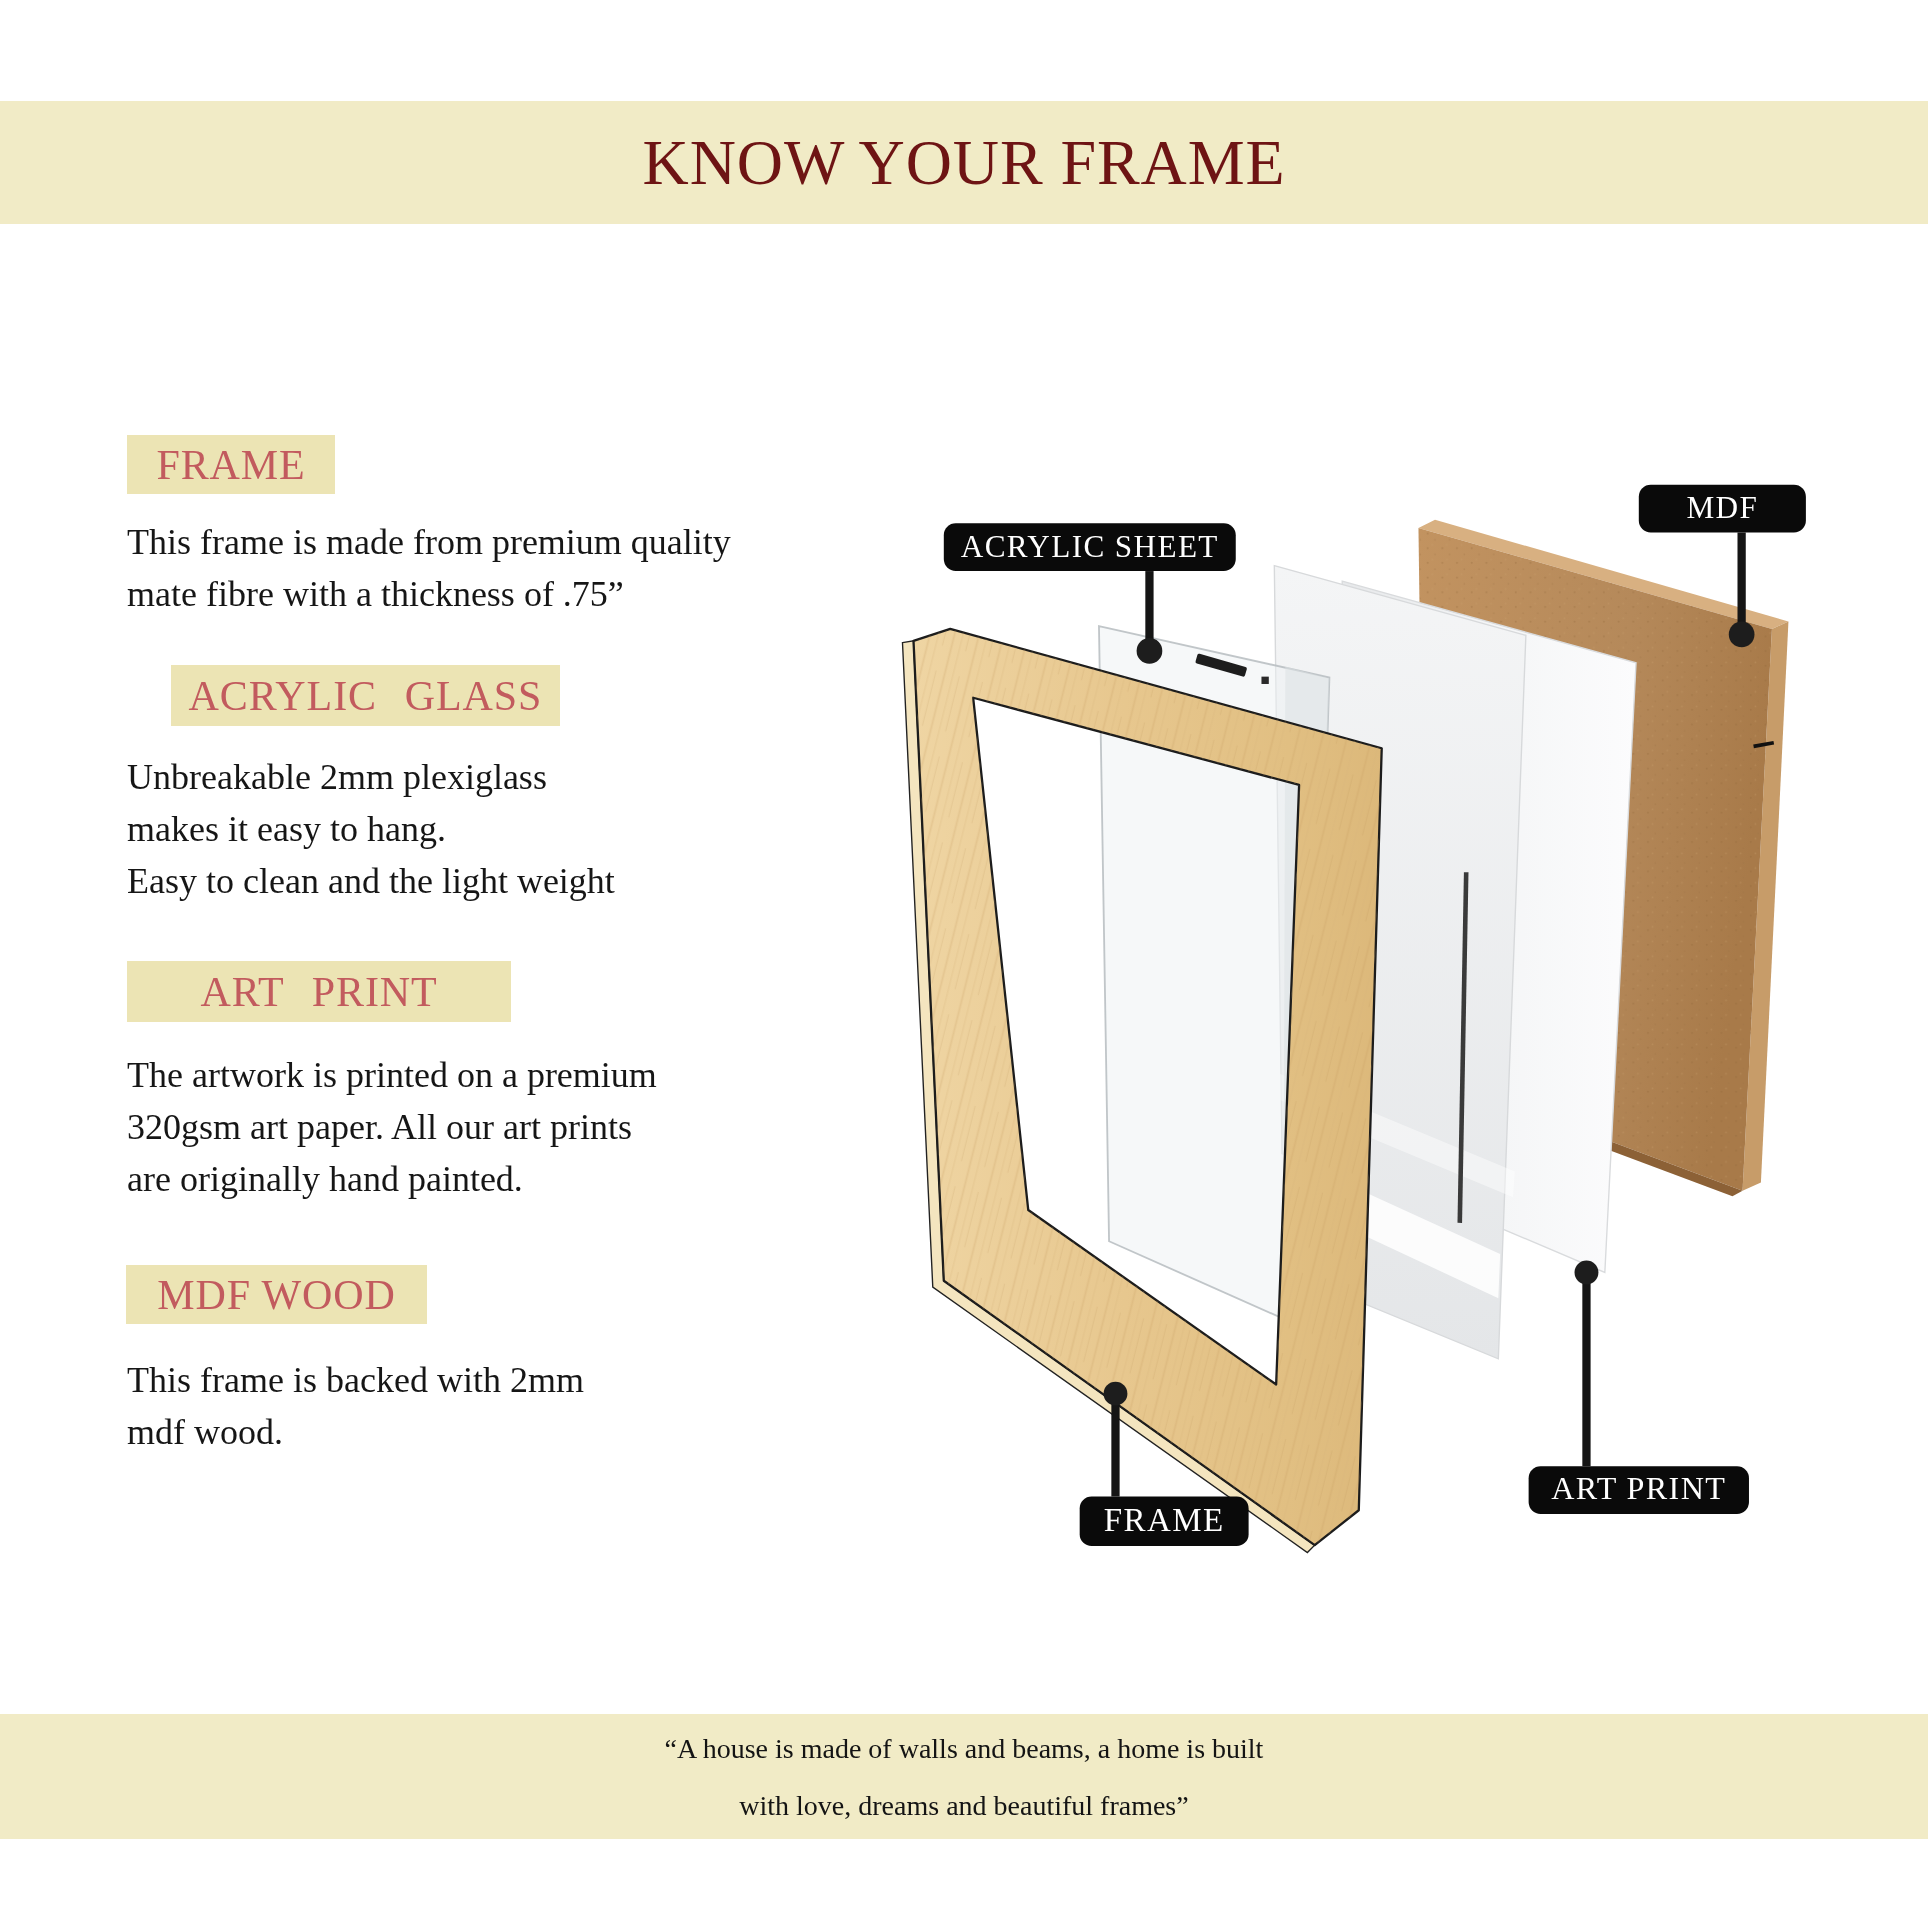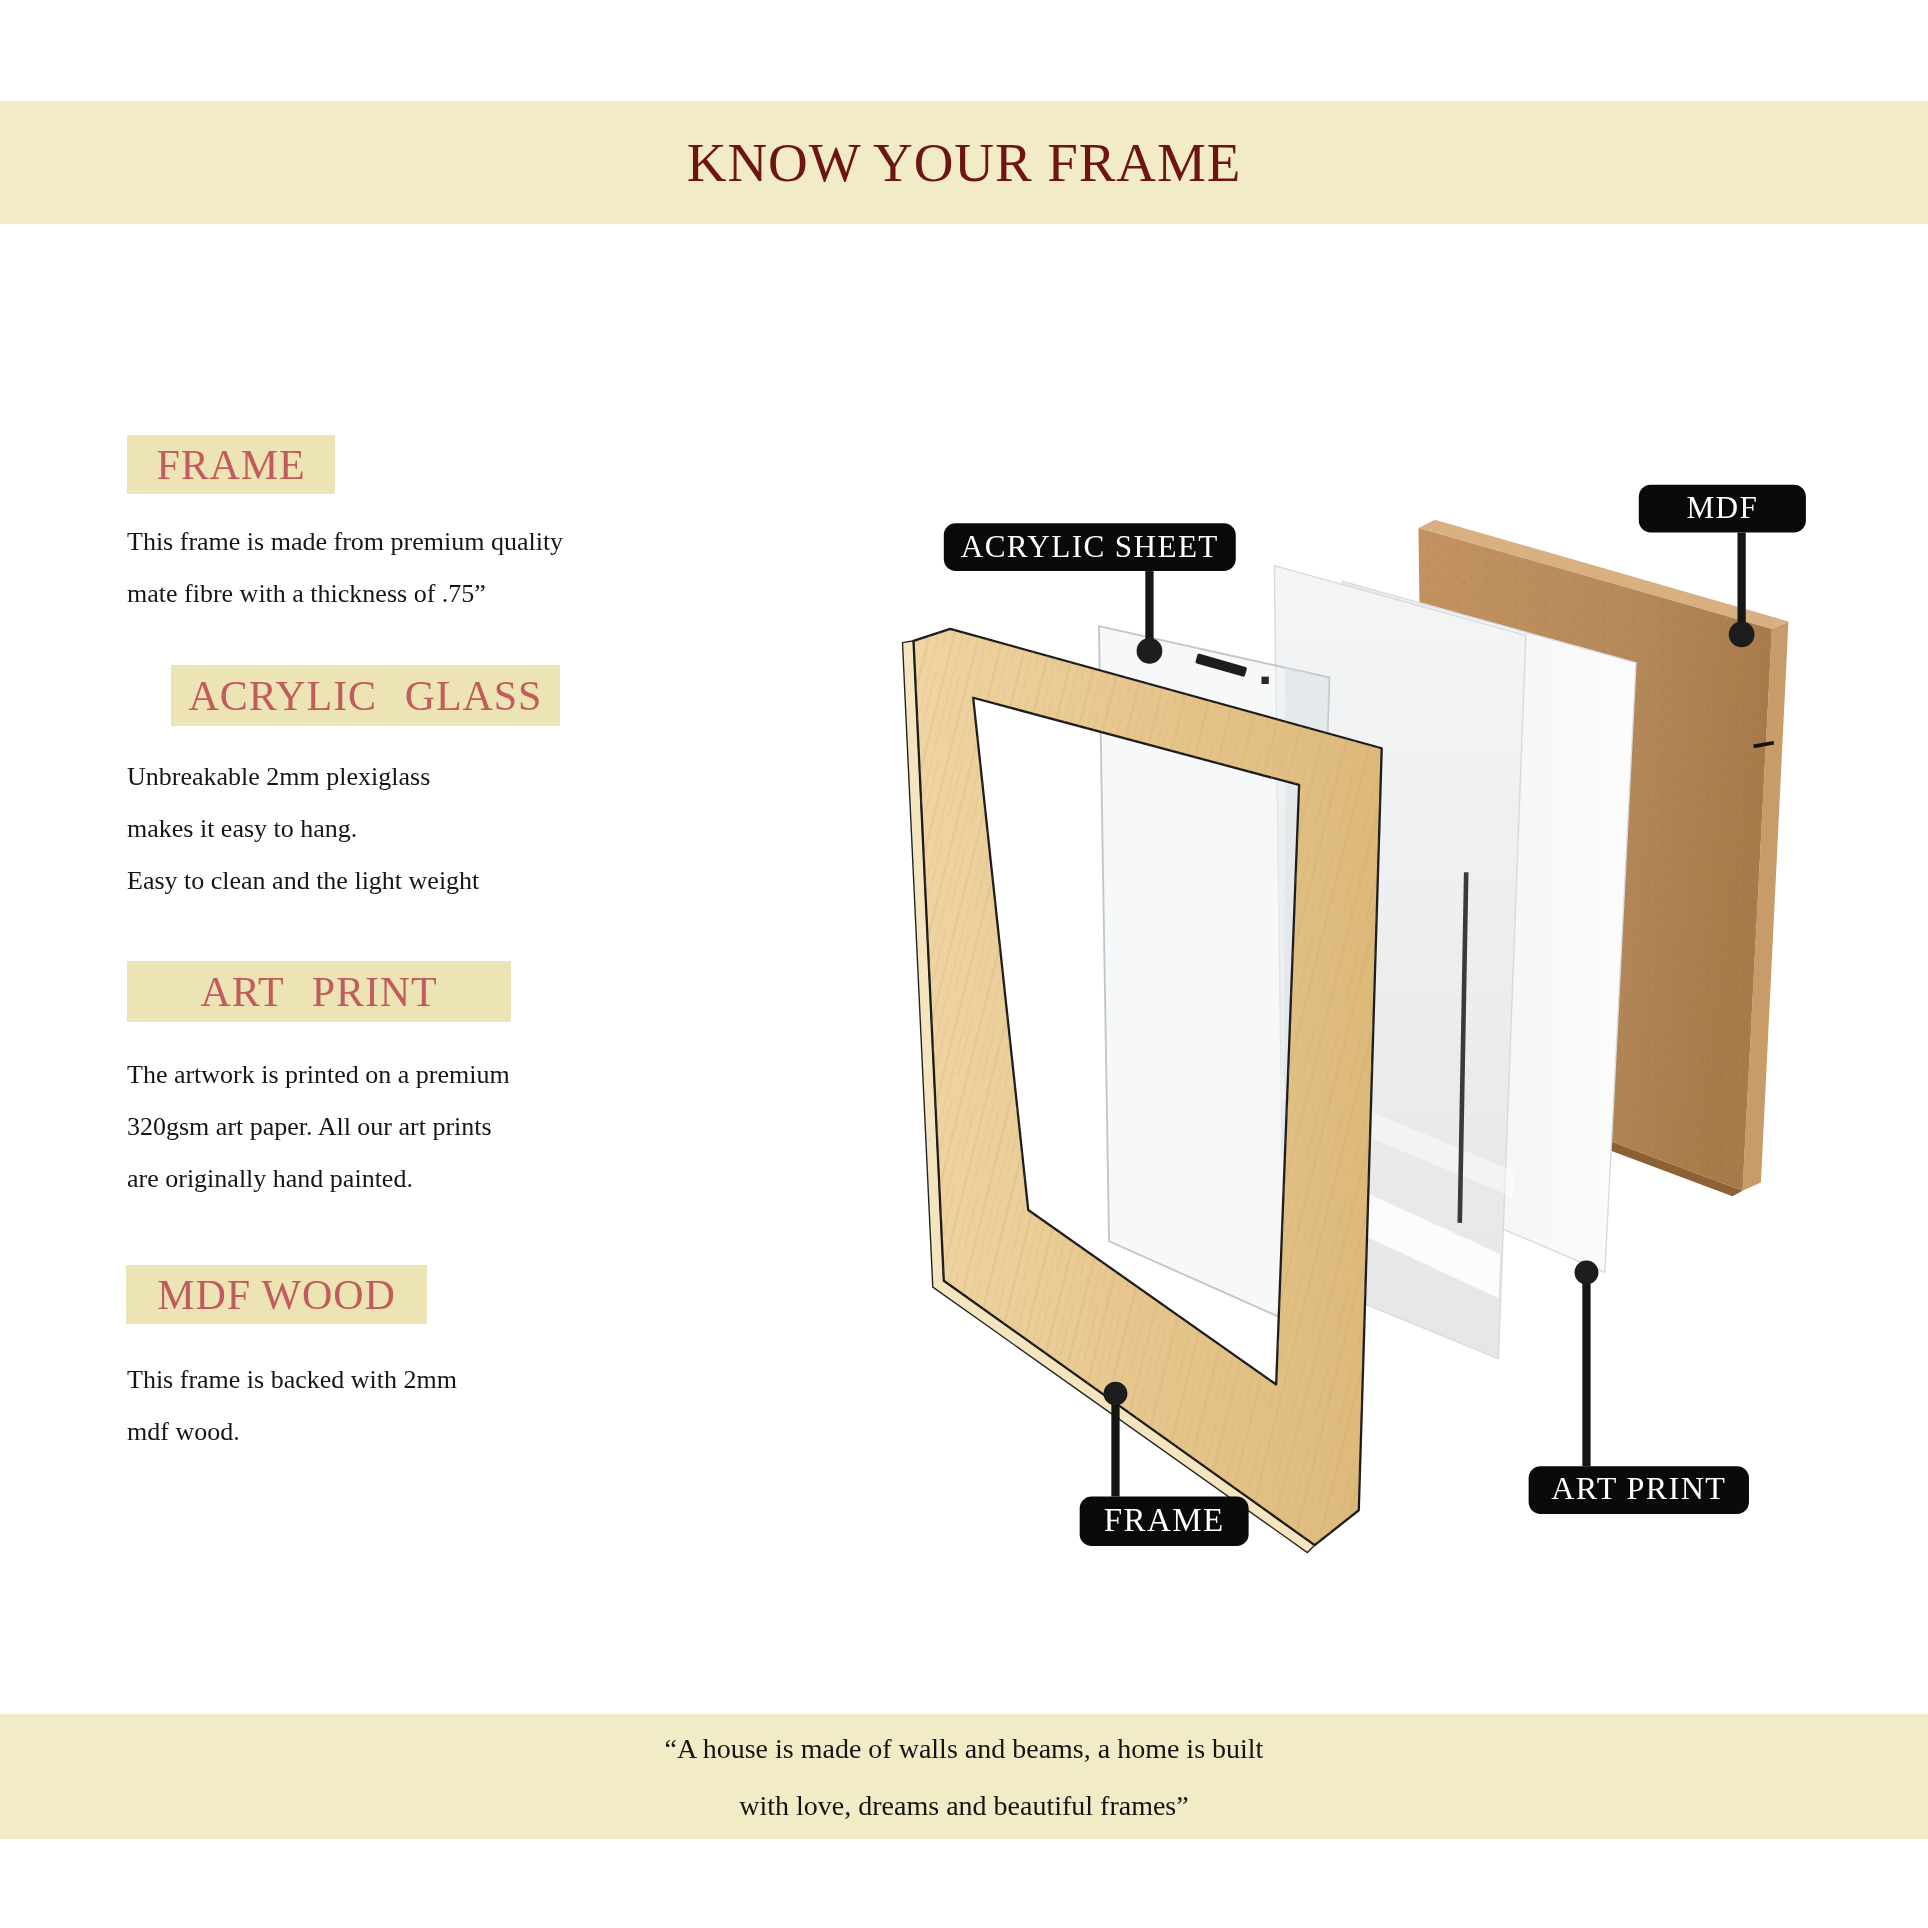--- a/index.html
+++ b/index.html
@@ -2,31 +2,31 @@
 <html style="font-size:14.7px"><head>
 <meta charset="utf-8">
 <style>
   html,body{margin:0;padding:0;}
   body{
     width:1928px;height:1928px;background:#ffffff;position:relative;
     font-family:"Liberation Serif", serif;overflow:hidden;
   }
   .banner{position:absolute;left:0;width:1928px;background:#f1ebc6;}
   #top-banner{top:101px;height:123px;display:flex;align-items:center;justify-content:center;}
-  #page-title{font-size:55px;color:#6e1414;letter-spacing:0.9px;font-weight:normal;}
+  #page-title{font-size:64px;color:#6e1414;letter-spacing:0.9px;font-weight:normal;}
   #bottom-banner{top:1714px;height:125px;display:flex;flex-direction:column;
     align-items:center;justify-content:center;}
   .quote-line{font-size:28px;line-height:57px;color:#141414;text-align:center;}
   .section-label{
     position:absolute;background:#ece4b4;color:#c25b5e;
     display:flex;align-items:center;justify-content:center;
     font-size:42px;letter-spacing:0.9px;
   }
   .section-label.wide{word-spacing:16.5px;}
-  .para{position:absolute;color:#161616;font-size:26px;line-height:52px;width:826px;}
+  .para{position:absolute;color:#161616;font-size:36px;line-height:52px;width:826px;}
   #diagram-svg{position:absolute;left:0;top:0;}
   .callout-text{fill:#ffffff;font-family:"Liberation Serif",serif;letter-spacing:1.5px;}
 </style>
 </head>
 <body>
 
 <div class="banner" id="top-banner">
   <div id="page-title">KNOW YOUR FRAME</div>
 </div>
 

